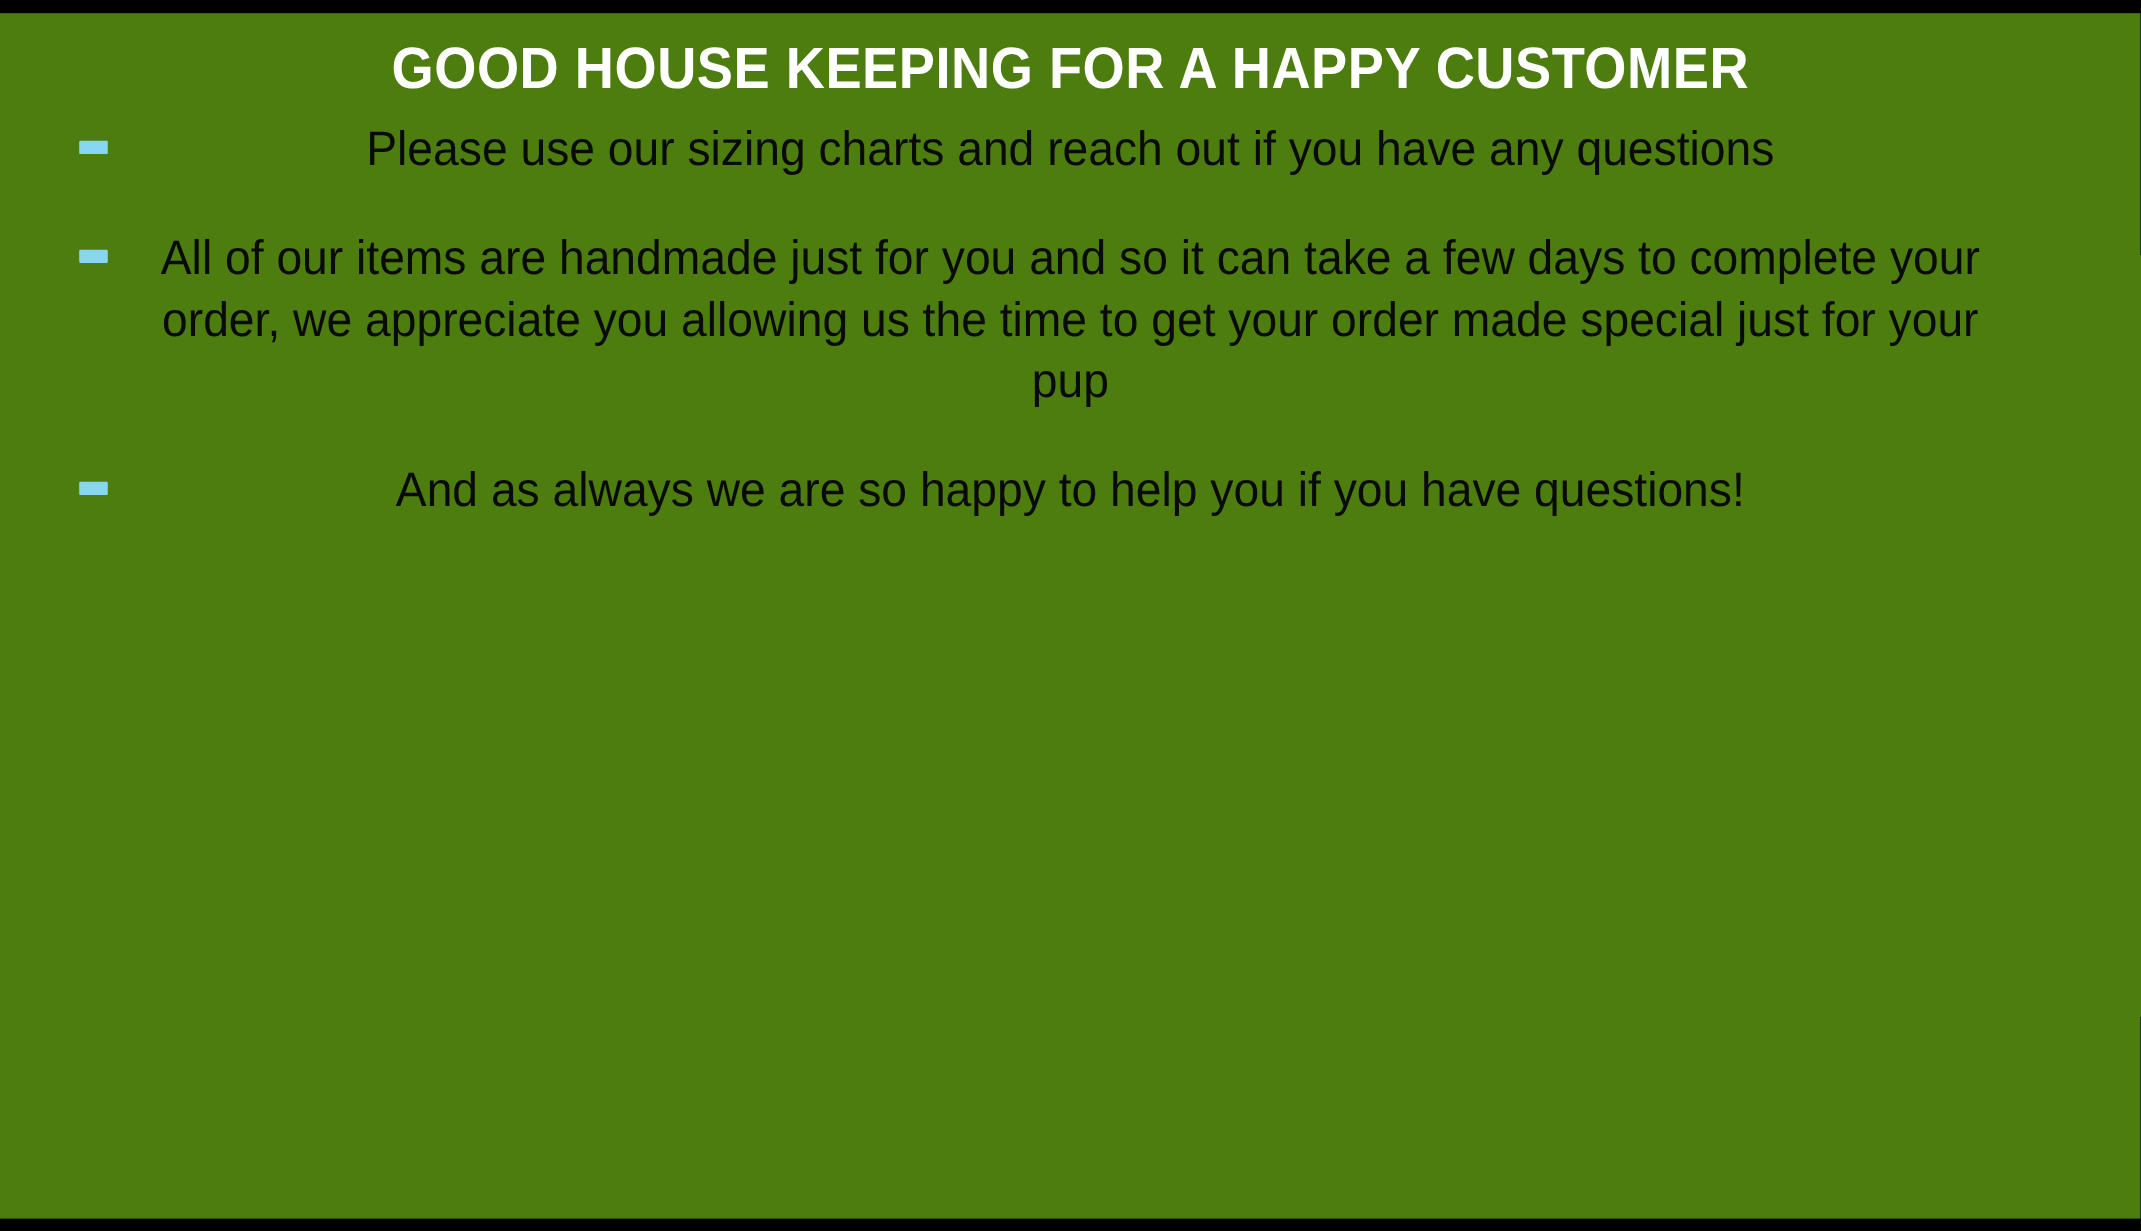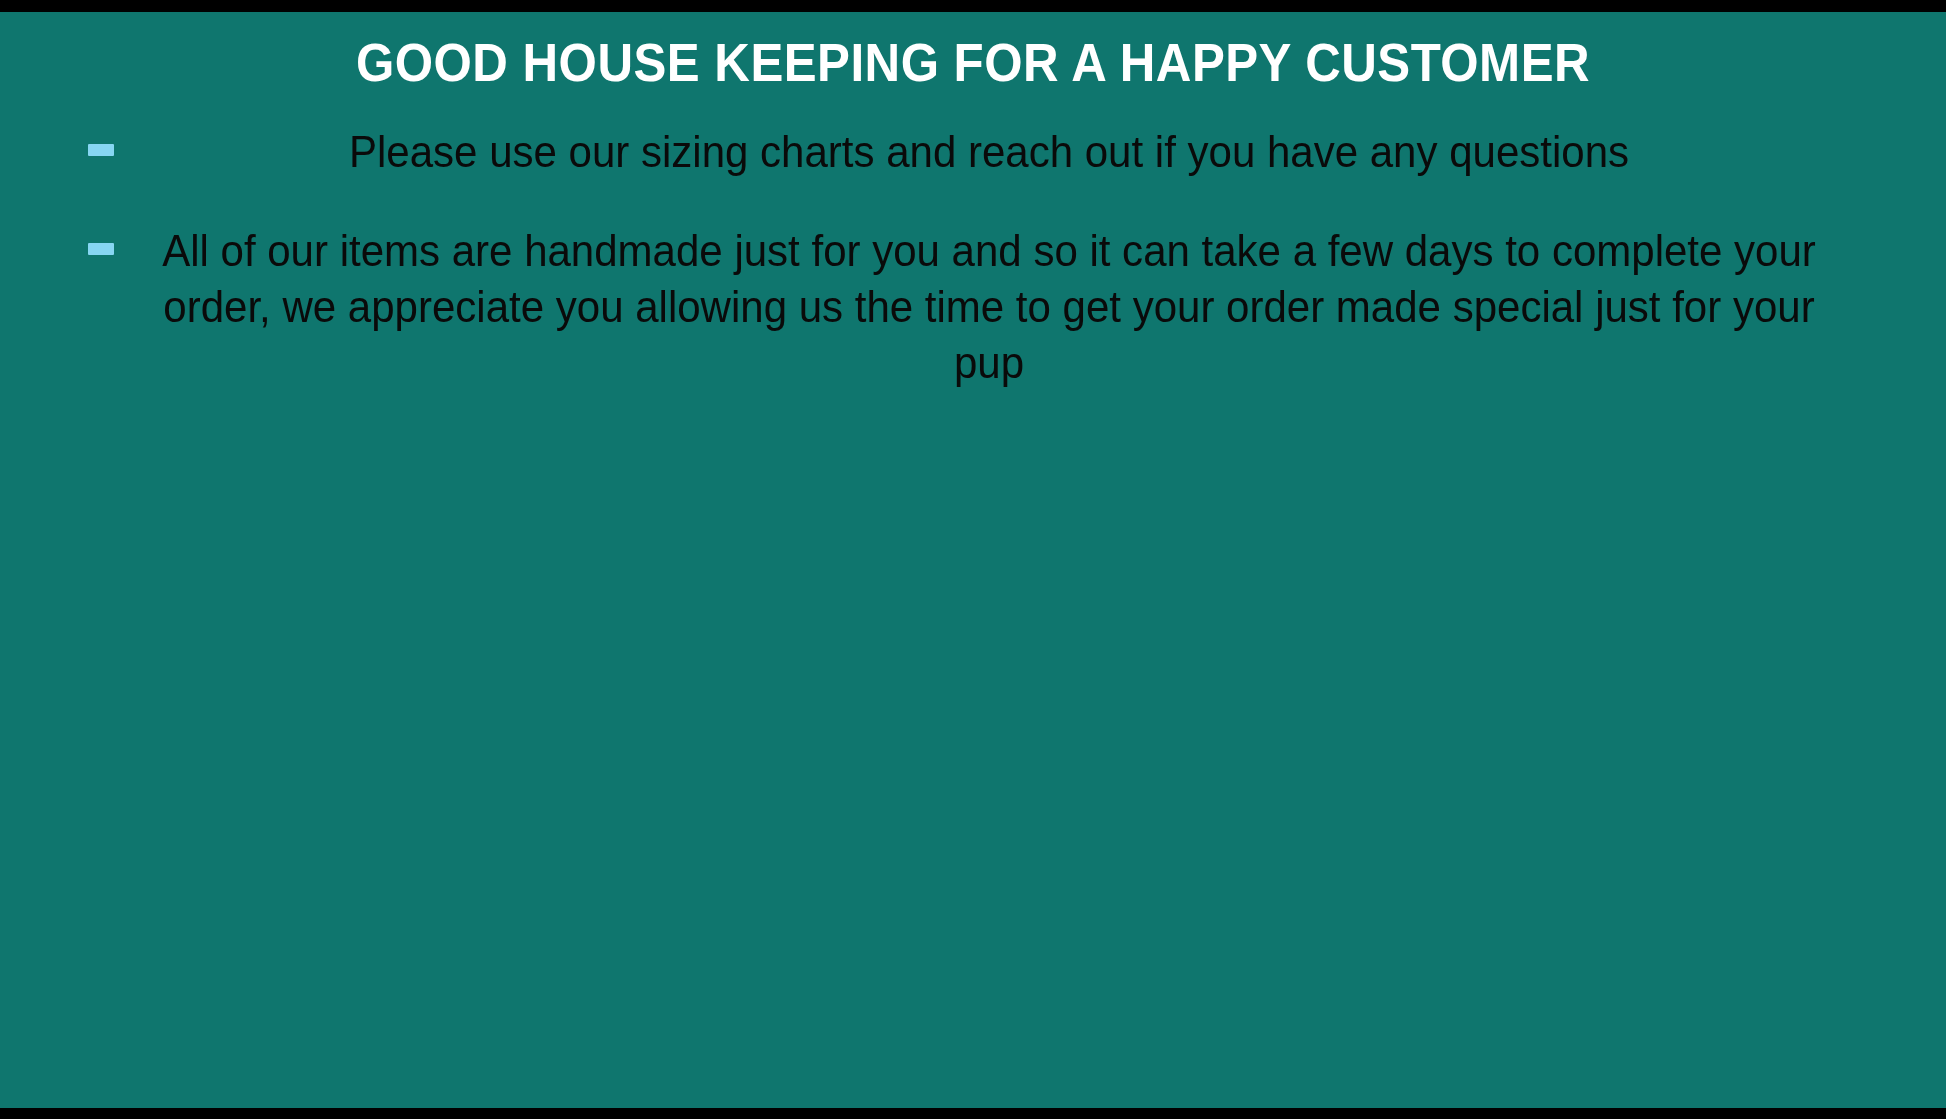--- a/index.html
+++ b/index.html
@@ -39,21 +39,21 @@
     height: 11px;
     background: #000000;
   }
 
   #canvas {
     position: absolute;
     left: 0;
     top: 12px;
     width: 1946px;
     height: 1096px;
-    background: #0f766e;
+    background: #4d7c0f;
     overflow: hidden;
     text-decoration: underline;
   }
 
   #slide-title {
     position: absolute;
     left: 0;
     top: 20px;
     width: 1946px;
     text-align: center;
@@ -66,21 +66,21 @@
     white-space: nowrap;
     transform: scaleX(0.93);
     transform-origin: center top;
   }
 
   #bullet-list {
     position: absolute;
     left: 0;
     top: 96px;
     width: 1584px;
-    margin: 16px;
+    margin: 0;
     padding: 0;
     list-style: none;
   }
 
   .bullet-row {
     position: relative;
     width: 1946px;
     margin: 0 0 43px 0;
     padding: 0;
   }
@@ -137,18 +137,22 @@
 
 
 
 
       <li class="bullet-row wide">
         <span class="bullet-marker"></span>
         <span class="bullet-text">All of our items are handmade just for you and so it can take a few days to complete your order, we appreciate you allowing us the time to get your order made special just for your pup</span>
       </li>
 
 
+      <li class="bullet-row">
+        <span class="bullet-marker"></span>
+        <span class="bullet-text">And as always we are so happy to help you if you have questions!</span>
+      </li>
 
     </ul>
   </div>
 
   <div id="band-bottom"></div>
 </div>
 
 </body></html>

